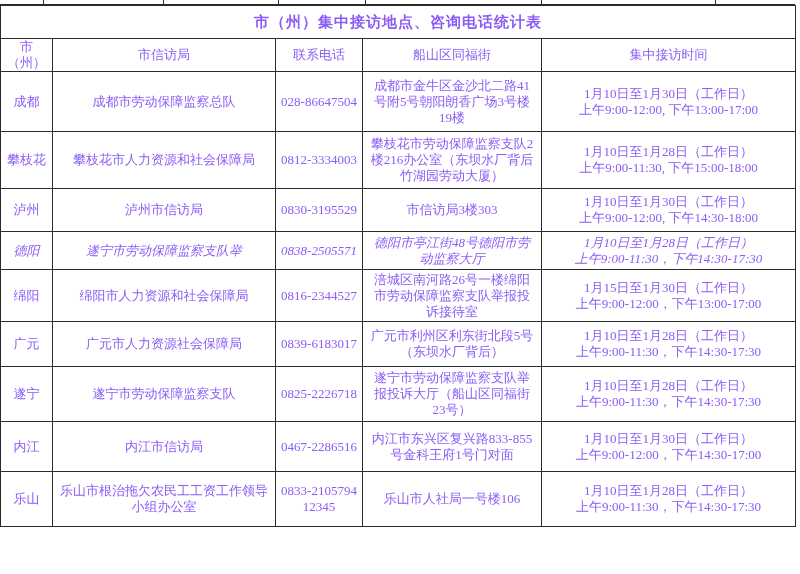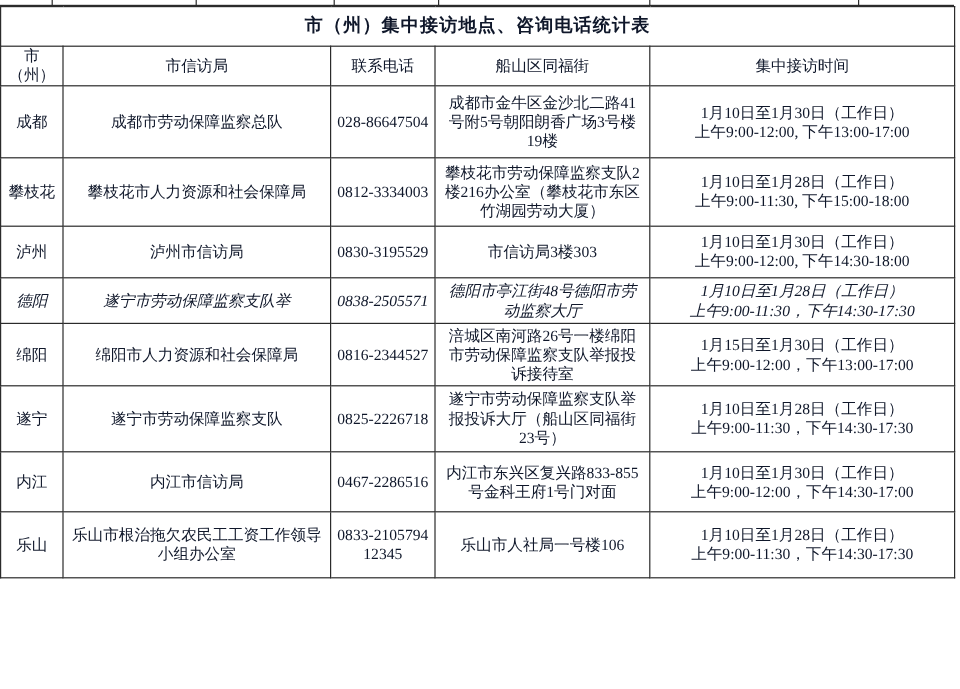--- a/index.html
+++ b/index.html
@@ -4,21 +4,21 @@
 <style>
   * { margin: 0; padding: 0; box-sizing: border-box; }
   html, body { background: #ffffff; }
   .screen {
     position: relative;
     width: 800px;
     height: 574px;
     background: #ffffff;
     overflow: hidden;
     font-family: "Liberation Serif", "DejaVu Serif", serif;
-    color: #0f172a;
+    color: #8b5cf6;
   }
   
   .remnant {
     position: absolute;
     top: 0; left: 0;
     width: 795px; height: 5px;
     border-bottom: 1px solid #2b2b2b;
   }
   .remnant .stub {
     position: absolute;
@@ -109,21 +109,21 @@
       <td>1月10日至1月30日（工作日）
 上午9:00-12:00, 下午13:00-17:00</td>
     </tr>
 
 
     <tr class="r2">
       <td>攀枝花</td>
       <td>攀枝花市人力资源和社会保障局</td>
       <td>0812-3334003</td>
       <td>攀枝花市劳动保障监察支队2
-楼216办公室（攀枝花市东区
+楼216办公室（东坝水厂背后
 竹湖园劳动大厦）</td>
       <td>1月10日至1月28日（工作日）
 上午9:00-11:30, 下午15:00-18:00</td>
     </tr>
 
     <tr class="r3">
       <td>泸州</td>
       <td>泸州市信访局</td>
       <td>0830-3195529</td>
       <td>市信访局3楼303</td>
@@ -145,20 +145,29 @@
       <td>绵阳</td>
       <td>绵阳市人力资源和社会保障局</td>
       <td>0816-2344527</td>
       <td>涪城区南河路26号一楼绵阳
 市劳动保障监察支队举报投
 诉接待室</td>
       <td>1月15日至1月30日（工作日）
 上午9:00-12:00，下午13:00-17:00</td>
     </tr>
 
+    <tr class="r6">
+      <td>广元</td>
+      <td>广元市人力资源社会保障局</td>
+      <td>0839-6183017</td>
+      <td>广元市利州区利东街北段5号
+（东坝水厂背后）</td>
+      <td>1月10日至1月28日（工作日）
+上午9:00-11:30，下午14:30-17:30</td>
+    </tr>
 
     <tr class="r7">
       <td>遂宁</td>
       <td>遂宁市劳动保障监察支队</td>
       <td>0825-2226718</td>
       <td>遂宁市劳动保障监察支队举
 报投诉大厅（船山区同福街
 23号）</td>
       <td>1月10日至1月28日（工作日）
 上午9:00-11:30，下午14:30-17:30</td>

